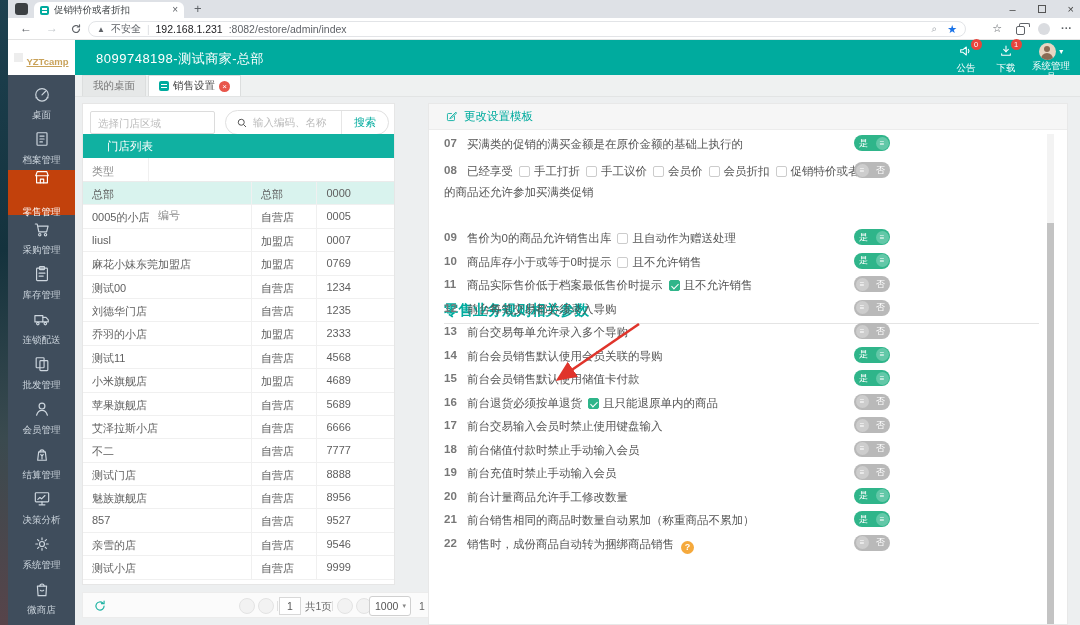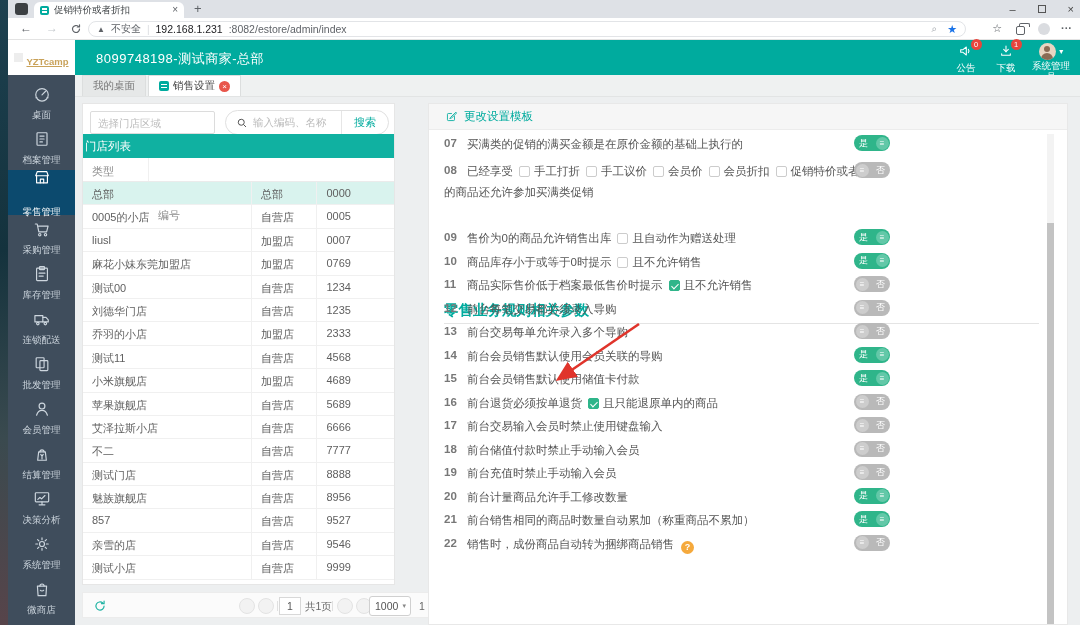--- a/index.html
+++ b/index.html
@@ -52,41 +52,41 @@
   .avatar { display:inline-block; width:17px; height:17px; border-radius:50%; background:#e8d5c2; position:relative; overflow:hidden; vertical-align:middle; }
   .avatar:before { content:""; position:absolute; left:5.5px; top:3px; width:6px; height:6px; background:#8a6b55; border-radius:50%; }
   .avatar:after { content:""; position:absolute; left:2.5px; top:10px; width:12px; height:8px; background:#8a6b55; border-radius:6px 6px 0 0; }
   .caret { font-size:8px; vertical-align:middle; }
 
   
   .sidebar { position:absolute; left:8px; top:75px; width:67px; height:550px; background:#3f4d5c; padding-top:5px; }
   .side-item { height:45px; display:flex; flex-direction:column; align-items:center; justify-content:center; gap:2px; cursor:pointer; }
   .side-item svg { width:20px; height:20px; stroke:#cdd6de; fill:none; stroke-width:1.4; stroke-linecap:round; stroke-linejoin:round; }
   .side-label { font-size:9.5px; color:#cdd6de; }
-  .side-item.active { background:#0c4a6e;gap:16px; }
+  .side-item.active { background:#c2410c;gap:16px; }
   .side-item.active svg { stroke:#fff; }
   .side-item.active .side-label { color:#fff; }
 
   
   .tabbar { position:absolute; left:75px; top:75px; width:1005px; height:22px; background:#eff1f1; border-bottom:1px solid #e2e4e4; display:flex; align-items:flex-end; padding-left:7px; gap:2px; }
   .apptab { height:21px; display:flex; align-items:center; gap:4px; padding:0 10px; font-size:10.5px; color:#777; background:#e6e8e8; border:1px solid #dcdede; border-bottom:none; }
   .apptab.active { background:#fff; color:#444; }
   .tab-ico { width:10px; height:10px; background:#00ab9e; border-radius:2px; position:relative; }
   .tab-ico:after { content:""; position:absolute; left:2px; top:2.5px; width:6px; height:1.5px; background:#fff; box-shadow:0 3px 0 #fff; }
   .tab-close { width:11px; height:11px; background:#e8564b; border-radius:50%; color:#fff; font-size:8px; line-height:11px; text-align:center; }
 
   
   .lcard { position:absolute; left:82px; top:103px; width:313px; height:482px; background:#fff; border:1px solid #e6e6e6; }
   .region-input { position:absolute; left:7px; top:7px; width:125px; height:23px; border:1px solid #dcdcdc; border-radius:2px; font-size:10.5px; color:#555; padding:0 7px; font-family:inherit; }
   .region-input::placeholder { color:#bcbcbc; }
   .searchpill { position:absolute; left:142px; top:6px; width:164px; height:25px; border:1px solid #e0e0e0; border-radius:13px; display:flex; align-items:center; background:#fff; }
   .searchpill svg { width:12px; height:12px; stroke:#555; fill:none; stroke-width:2; margin:0 5px 0 10px; }
   .search-ph { flex:1; font-size:10.5px; color:#bcbcbc; }
   .search-btn { border-left:1px solid #e6e6e6; padding:0 12px; font-size:11px; color:#00ab9e; line-height:23px; cursor:pointer; }
-  .listbar { position:absolute; left:0; top:30px; width:100%; height:24px; background:#10b1a1; color:#fff; font-size:11.5px; line-height:24px; padding-left:2px; }
+  .listbar { position:absolute; left:0; top:30px; width:100%; height:24px; background:#10b1a1; color:#fff; font-size:11.5px; line-height:24px; padding-left:24px; }
   .thead { position:absolute; left:0; top:54px; width:100%; height:24px; display:flex; border-bottom:1px solid #ebebeb; color:#8b8b8b; font-size:11px; }
   .tbody { position:absolute; left:0; top:78px; width:100%; }
   .trow { display:flex; height:23.4px; border-bottom:1px solid #f0f0f0; font-size:11px; color:#5f5f5f; cursor:pointer; }
   .trow.sel { background:#d9f3ee; }
   .c1 { width:170px; padding:5px 0 0 9px; border-right:1px solid #f0f0f0; overflow:hidden; white-space:nowrap; }
   .c2 { width:66px;  padding:5px 0 0 9px; border-right:1px solid #f0f0f0; }
   .c3 { width:77px;  padding:5px 0 0 9px; }
   .thead .c1,.thead .c2,.thead .c3 { padding-top:6px; border-right:1px solid #f0f0f0; }
   .thead .c3 { border-right:none;margin-top:44px; }
 

